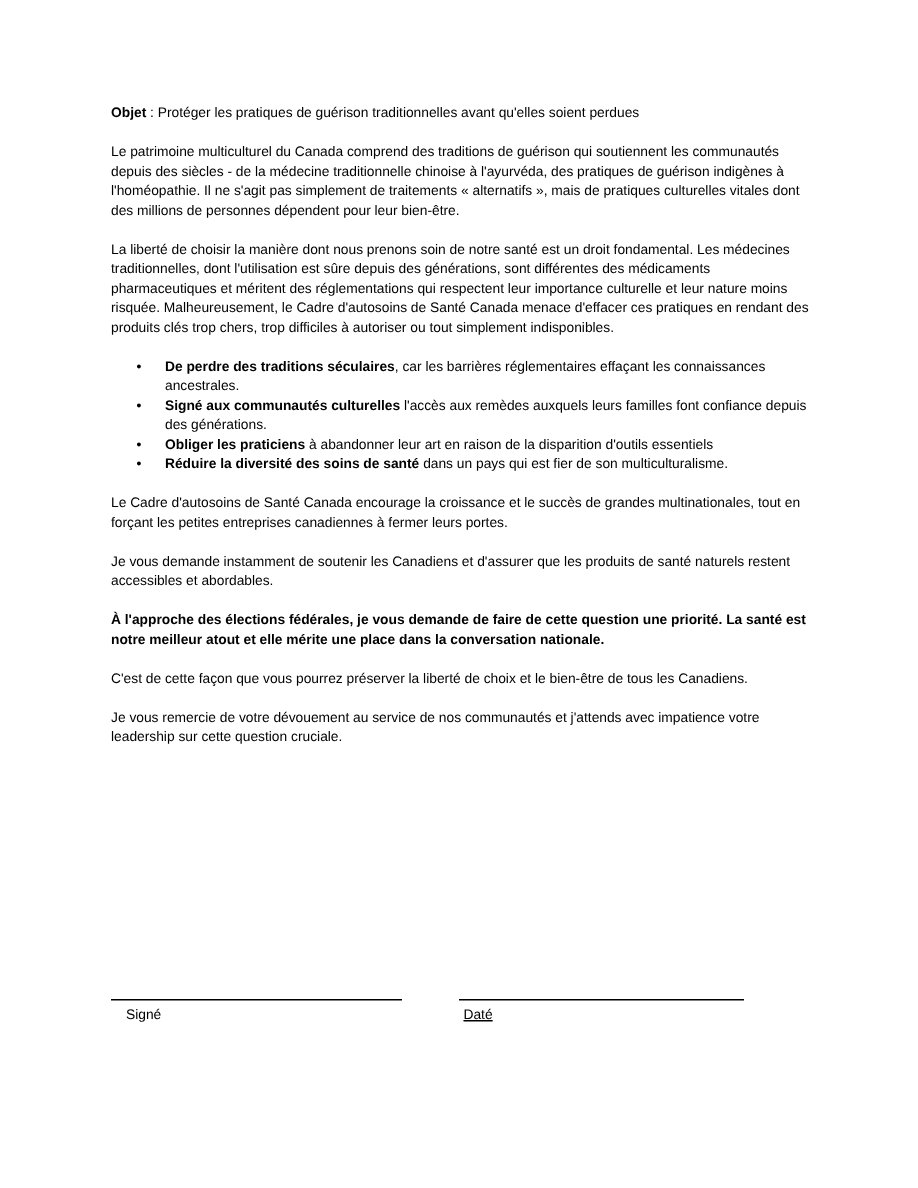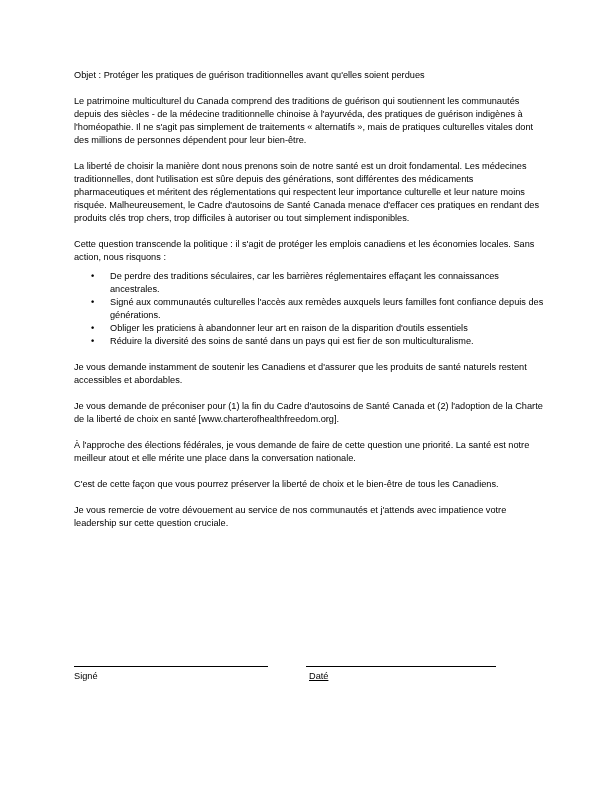--- a/index.html
+++ b/index.html
@@ -19,21 +19,21 @@
     }
     .page {
       position: absolute;
       left: 74px;
       top: 69px;
       width: 470px;
     }
     p {
       margin: 0 0 13px 0;
     }
-    b { font-weight: normal; }
+    b { font-weight: bold; }
     ul.bullets {
       list-style: none;
       margin: 0 0 13px 0;
       padding: 0;
     }
     ul.bullets li {
       position: relative;
       padding-left: 36px;
       margin: 0;
     }
@@ -55,47 +55,46 @@
       top: 12px;
       height: 0;
       border-top: 1px solid #000;
     }
     .sig-line.signed { left: 0; width: 194px; }
     .sig-line.dated { left: 232px; width: 190px; }
     .sig-label {
       position: absolute;
       top: 16px;
     }
-    .sig-label.signed { left: 0; text-align: right; }
+    .sig-label.signed { left: 10px; text-align: right; }
     .sig-label.dated { left: 235px; text-decoration: underline; }
   </style>
 </head>
 <body>
 
 <div class="page">
   <p><b>Objet</b><span> : </span><span>Protéger les pratiques de guérison traditionnelles avant qu'elles soient perdues</span></p>
 
 
   <p>Le patrimoine multiculturel du Canada comprend des traditions de guérison qui soutiennent les communautés depuis des siècles - de la médecine traditionnelle chinoise à l'ayurvéda, des pratiques de guérison indigènes à l'homéopathie. Il ne s'agit pas simplement de traitements « alternatifs », mais de pratiques culturelles vitales dont des millions de personnes dépendent pour leur bien-être.</p>
 
   <p>La liberté de choisir la manière dont nous prenons soin de notre santé est un droit fondamental. Les médecines traditionnelles, dont l'utilisation est sûre depuis des générations, sont différentes des médicaments pharmaceutiques et méritent des réglementations qui respectent leur importance culturelle et leur nature moins risquée. Malheureusement, le Cadre d'autosoins de Santé Canada menace d'effacer ces pratiques en rendant des produits clés trop chers, trop difficiles à autoriser ou tout simplement indisponibles.</p>
 
-  <p style="margin-bottom:6px;">Cette question transcende la politique : il s'agit de protéger les emplois canadiens et les économies locales. Sans action, nous risquons :</p>
 
   <ul class="bullets">
     <li><span class="dot">•</span><b>De perdre des traditions séculaires</b><span>, car les barrières réglementaires effaçant les connaissances ancestrales.</span></li>
     <li><span class="dot">•</span><b>Signé aux communautés culturelles</b><span> l'accès aux remèdes auxquels leurs familles font confiance depuis des générations.</span></li>
     <li><span class="dot">•</span><b>Obliger les praticiens</b><span> à abandonner leur art en raison de la disparition d'outils essentiels</span></li>
     <li><span class="dot">•</span><b>Réduire la diversité des soins de santé</b><span> dans un pays qui est fier de son multiculturalisme.</span></li>
   </ul>
 
+  <p>Le Cadre d'autosoins de Santé Canada encourage la croissance et le succès de grandes multinationales, tout en forçant les petites entreprises canadiennes à fermer leurs portes.</p>
 
   <p>Je vous demande instamment de soutenir les Canadiens et d'assurer que les produits de santé naturels restent accessibles et abordables.</p>
 
-  <p><b>Je vous demande de préconiser pour</b><span> (1) la fin du Cadre d'autosoins de Santé Canada et (2) l'adoption de la Charte de la liberté de choix en santé [www.charterofhealthfreedom.org].</span></p>
 
   <p><b>À l'approche des élections fédérales, je vous demande de faire de cette question une priorité. La santé est notre meilleur atout et elle mérite une place dans la conversation nationale.</b></p>
 
   <p>C'est de cette façon que vous pourrez préserver la liberté de choix et le bien-être de tous les Canadiens.</p>
 
   <p>Je vous remercie de votre dévouement au service de nos communautés et j'attends avec impatience votre leadership sur cette question cruciale.</p>
 
 </div>
 
 <div class="sig-block">

